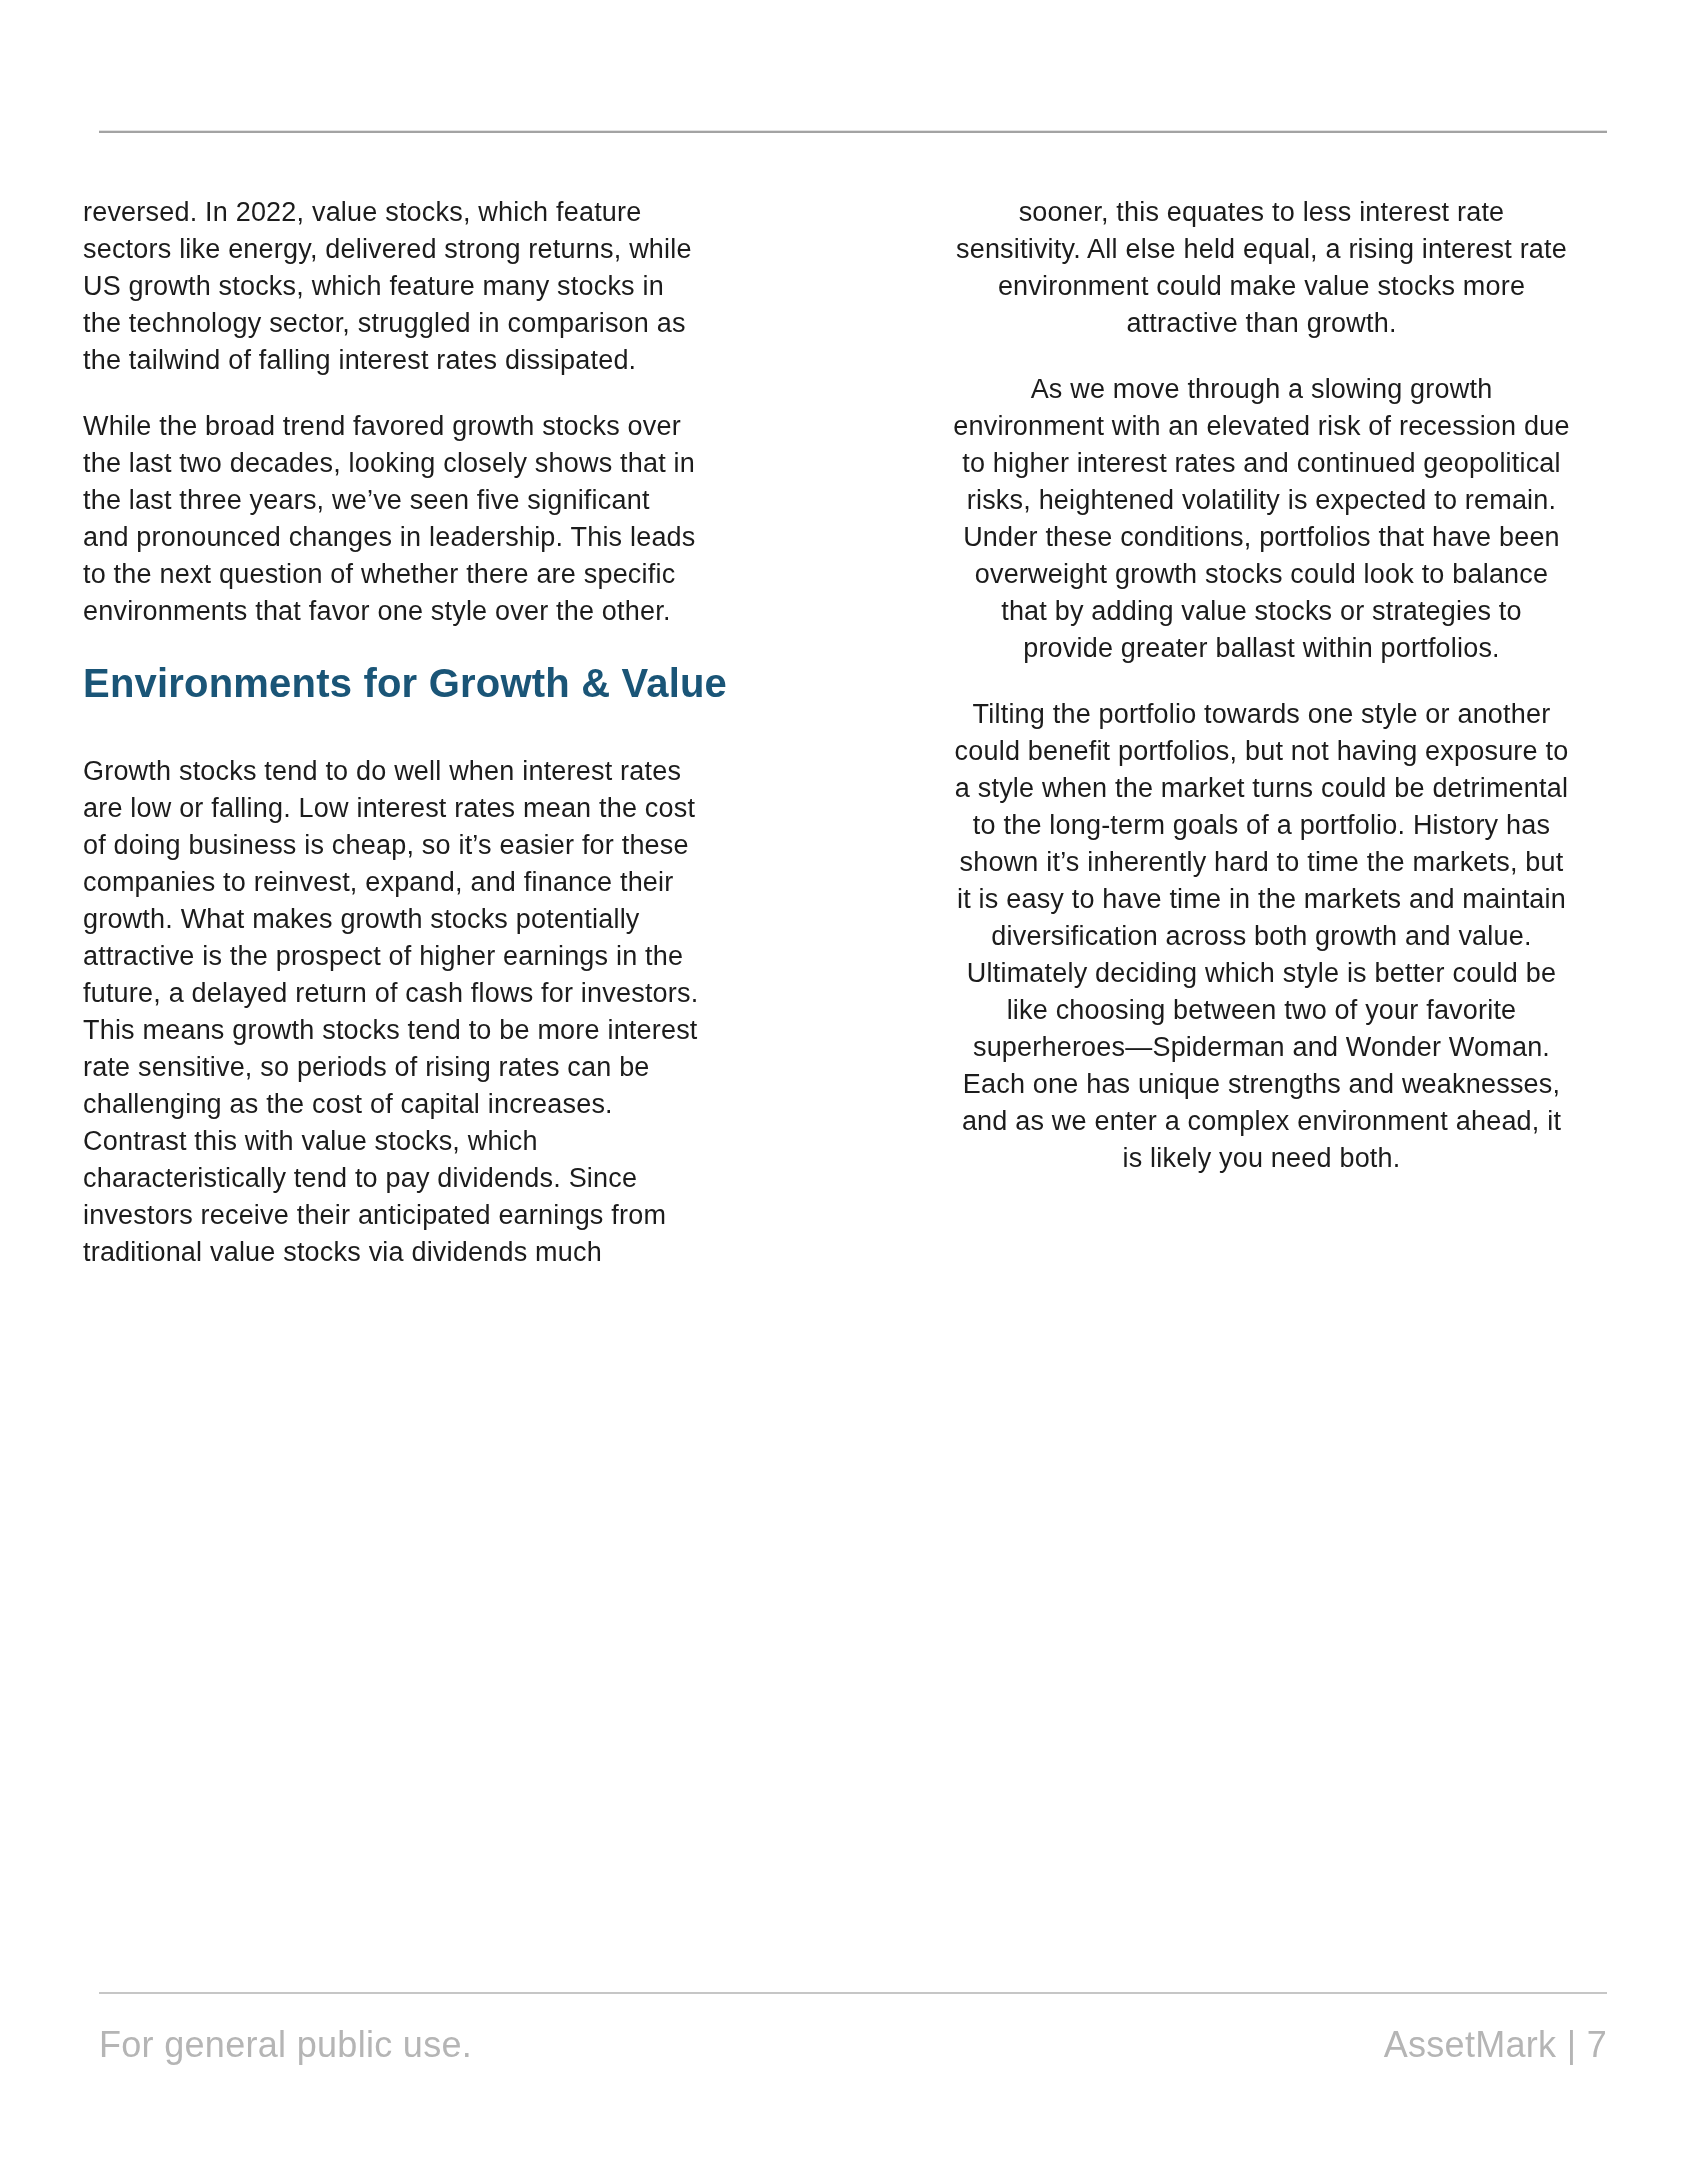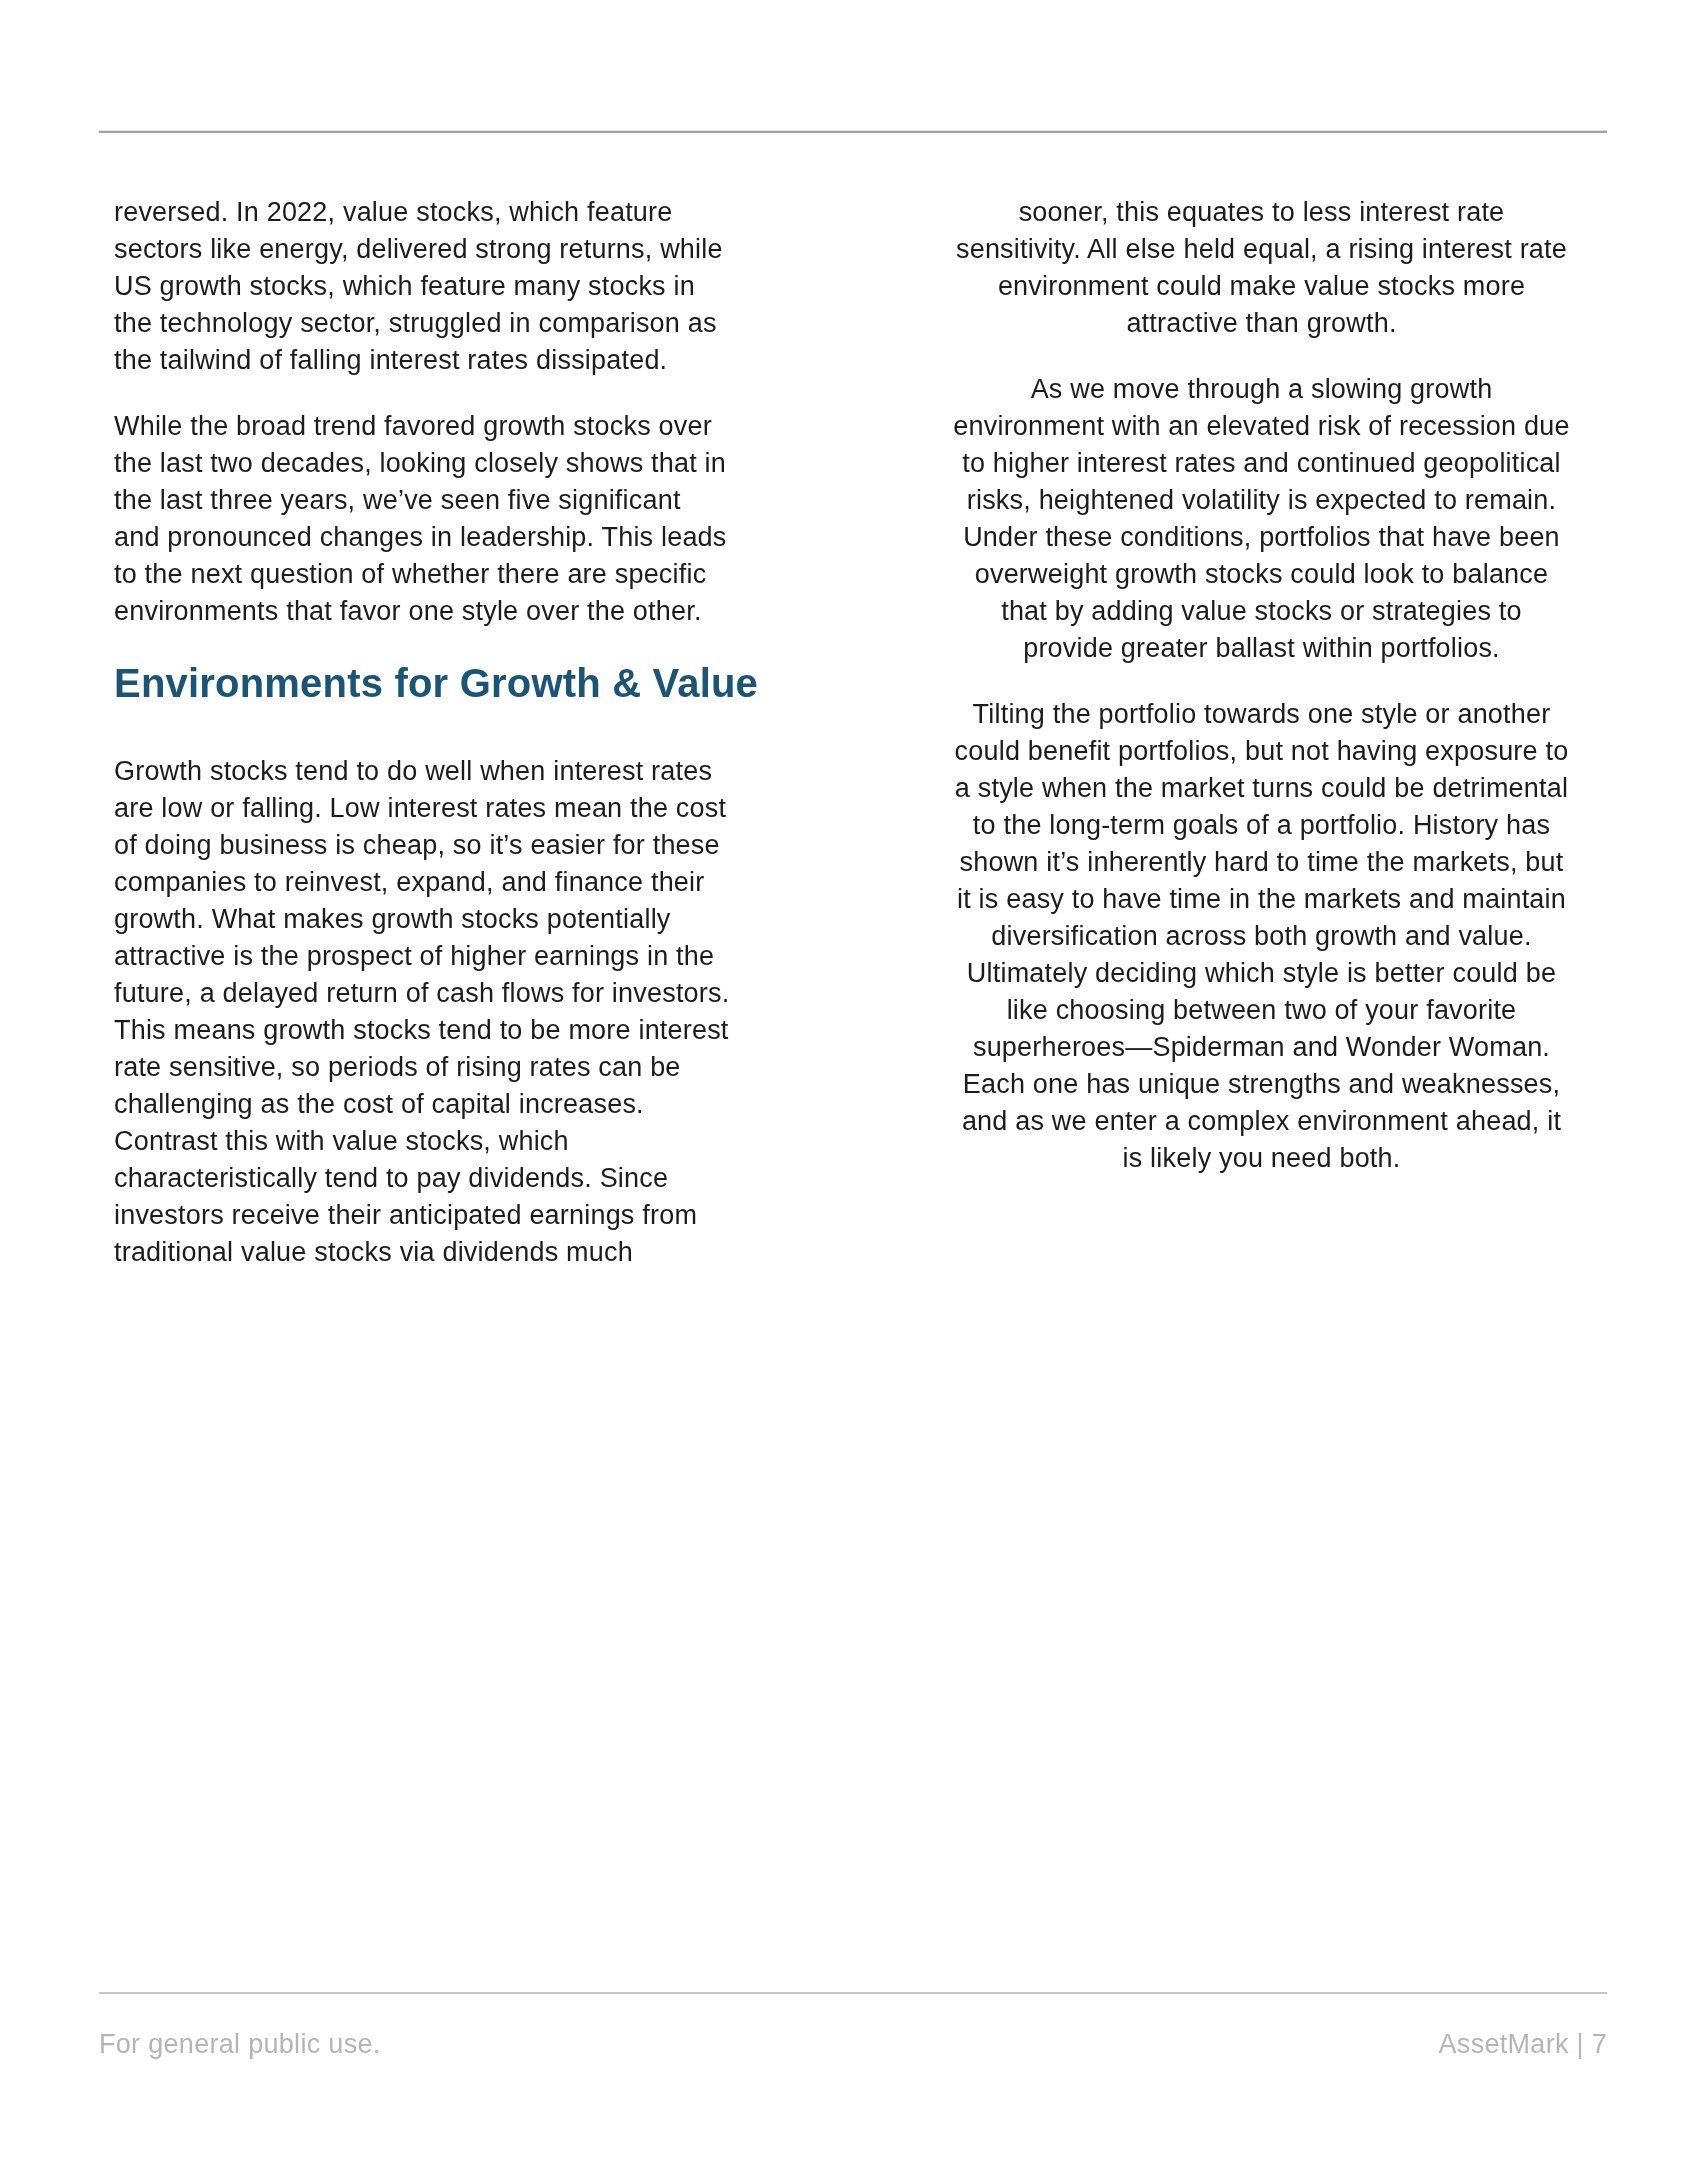--- a/index.html
+++ b/index.html
@@ -24,21 +24,21 @@
     height: 2px;
     background: #a3a3a3;
     border-top: 1px solid #e2e2e2;
   }
   .col {
     position: absolute;
     top: 194px;
     font-size: 27px;
     line-height: 37px;
   }
-  .col-left  { left: 114px; width: 698px; }
+  .col-left  { left: 83px; width: 698px; }
   .col-right { left: 900px; width: 723px; text-align: center; }
   .col p {
     margin: 0 0 29px 0;
     white-space: pre-line;
     letter-spacing: 0.2px;
   }
   .col h2 {
     font-size: 40px;
     line-height: 48px;
     font-weight: bold;
@@ -55,21 +55,21 @@
     height: 2px;
     background: #c6c6c6;
   }
   .footer-row {
     position: absolute;
     left: 99px;
     top: 2026px;
     width: 1508px;
     display: flex;
     justify-content: space-between;
-    font-size: 27px;
+    font-size: 36px;
     line-height: 37px;
     color: #b5b5b5;
     letter-spacing: 0.3px;
   }
 </style>
 </head>
 <body>
 
 <div class="page">
 

